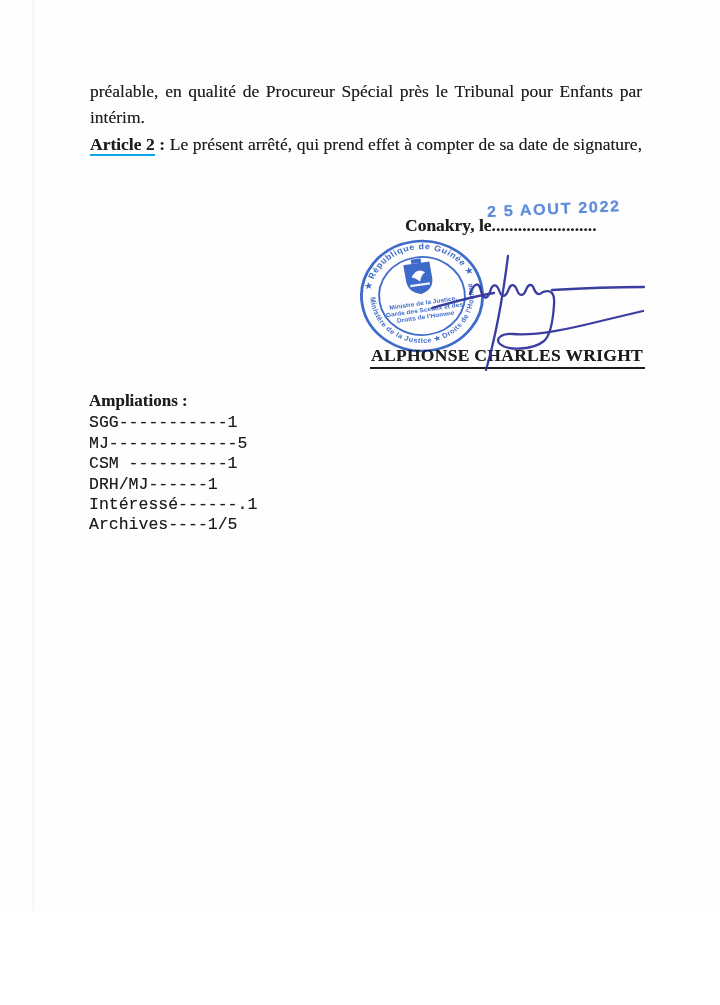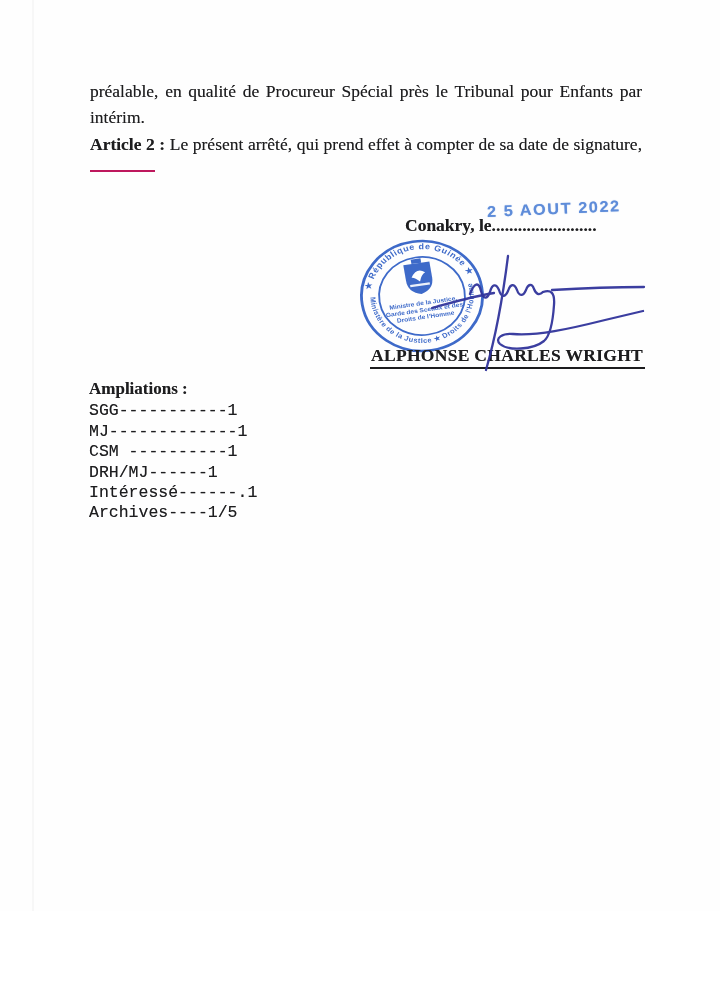--- a/index.html
+++ b/index.html
@@ -7,40 +7,40 @@
     position:relative;width:720px;height:911px;background:#fefefe;overflow:hidden;
     font-family:"Liberation Serif", serif;color:#1d1d1f;
   }
   .scan-line{position:absolute;left:32px;top:0;width:2px;height:100%;background:rgba(80,80,80,0.04);}
   .para{position:absolute;left:90px;width:552px;font-size:17.5px;line-height:25.5px;
         text-shadow:0 0 0.5px rgba(20,20,20,0.5);}
   .p1{top:79px;}
   .p2{top:132px;}
   .jline{text-align:justify;text-align-last:justify;}
   .b{font-weight:bold;}
-  .u{border-bottom:2px solid #be185d;padding-bottom:16px;}
+  .u{border-bottom:2px solid #0ea5e9;padding-bottom:0px;}
   .dateline{position:absolute;left:405px;top:215px;font-size:17.5px;
             text-shadow:0 0 0.5px rgba(20,20,20,0.5);z-index:1;font-weight:bold;}
   .date-stamp{
     position:absolute;left:487px;top:203px;z-index:2;
     font-family:"Liberation Sans", sans-serif;font-weight:bold;font-size:15.5px;
     letter-spacing:1.5px;color:#5e8cd9;transform:rotate(-2.5deg) scaleX(1.05);
     transform-origin:left center;text-shadow:0 0 1px rgba(94,140,217,0.65);
     white-space:nowrap;
   }
   .stamp-svg{position:absolute;left:347px;top:221px;z-index:2;
              transform:scaleX(1.1) rotate(-9deg);opacity:0.92;}
   .sig-svg{position:absolute;left:420px;top:244px;z-index:4;}
   .signatory{
     position:absolute;left:370px;top:345px;z-index:3;
     font-size:17.5px;font-weight:bold;letter-spacing:0.3px;white-space:nowrap;
     border-bottom:2.2px solid #1c1c1e;padding:0 2px 1px 1px;
     text-shadow:0 0 0.5px rgba(20,20,20,0.55);
   }
-  .ampliations{position:absolute;left:89px;top:379px;font-size:16.5px;line-height:20.4px;
+  .ampliations{position:absolute;left:89px;top:391px;font-size:16.5px;line-height:20.4px;
                text-shadow:0 0 0.5px rgba(20,20,20,0.5);}
   .amp-title{font-size:17px;font-weight:bold;margin-bottom:2px;}
   .amp-item{white-space:pre;font-family:Liberation Mono, monospace;}
 </style>
 </head>
 <body>
 
 <div class="page">
 
   <div class="scan-line"></div>
@@ -94,20 +94,20 @@
       <path d="M12,64 C34,58 54,52 74,49"></path>
       <path d="M50,50 c4,-11 9,-13 11,-3 c2,8 6,9 9,1 c2,-8 6,-9 9,-2 c2,7 6,8 9,1 c2,-7 6,-8 9,-1 c2,6 6,7 9,0 c2,-6 6,-7 8,-1 c2,5 5,7 9,3"></path>
       <path d="M123,48 c8,-3 12,1 11,13 c-1,15 -3,30 -10,36 c-11,9 -36,10 -44,3 c-6,-6 3,-11 13,-10 c24,2 56,-5 92,-14 l38,-9"></path>
       <path d="M132,46 C165,44 198,43 224,43"></path>
     </g>
   </svg>
 
   <div class="ampliations">
     <div class="amp-title">Ampliations :</div>
     <div class="amp-item">SGG-----------1</div>
-    <div class="amp-item">MJ-------------1</div>
+    <div class="amp-item">MJ-------------5</div>
     <div class="amp-item">CSM ----------1</div>
     <div class="amp-item">DRH/MJ------1</div>
     <div class="amp-item">Intéressé------.1</div>
     <div class="amp-item">Archives----1/5</div>
   </div>
 
 </div>
 
 </body></html>

